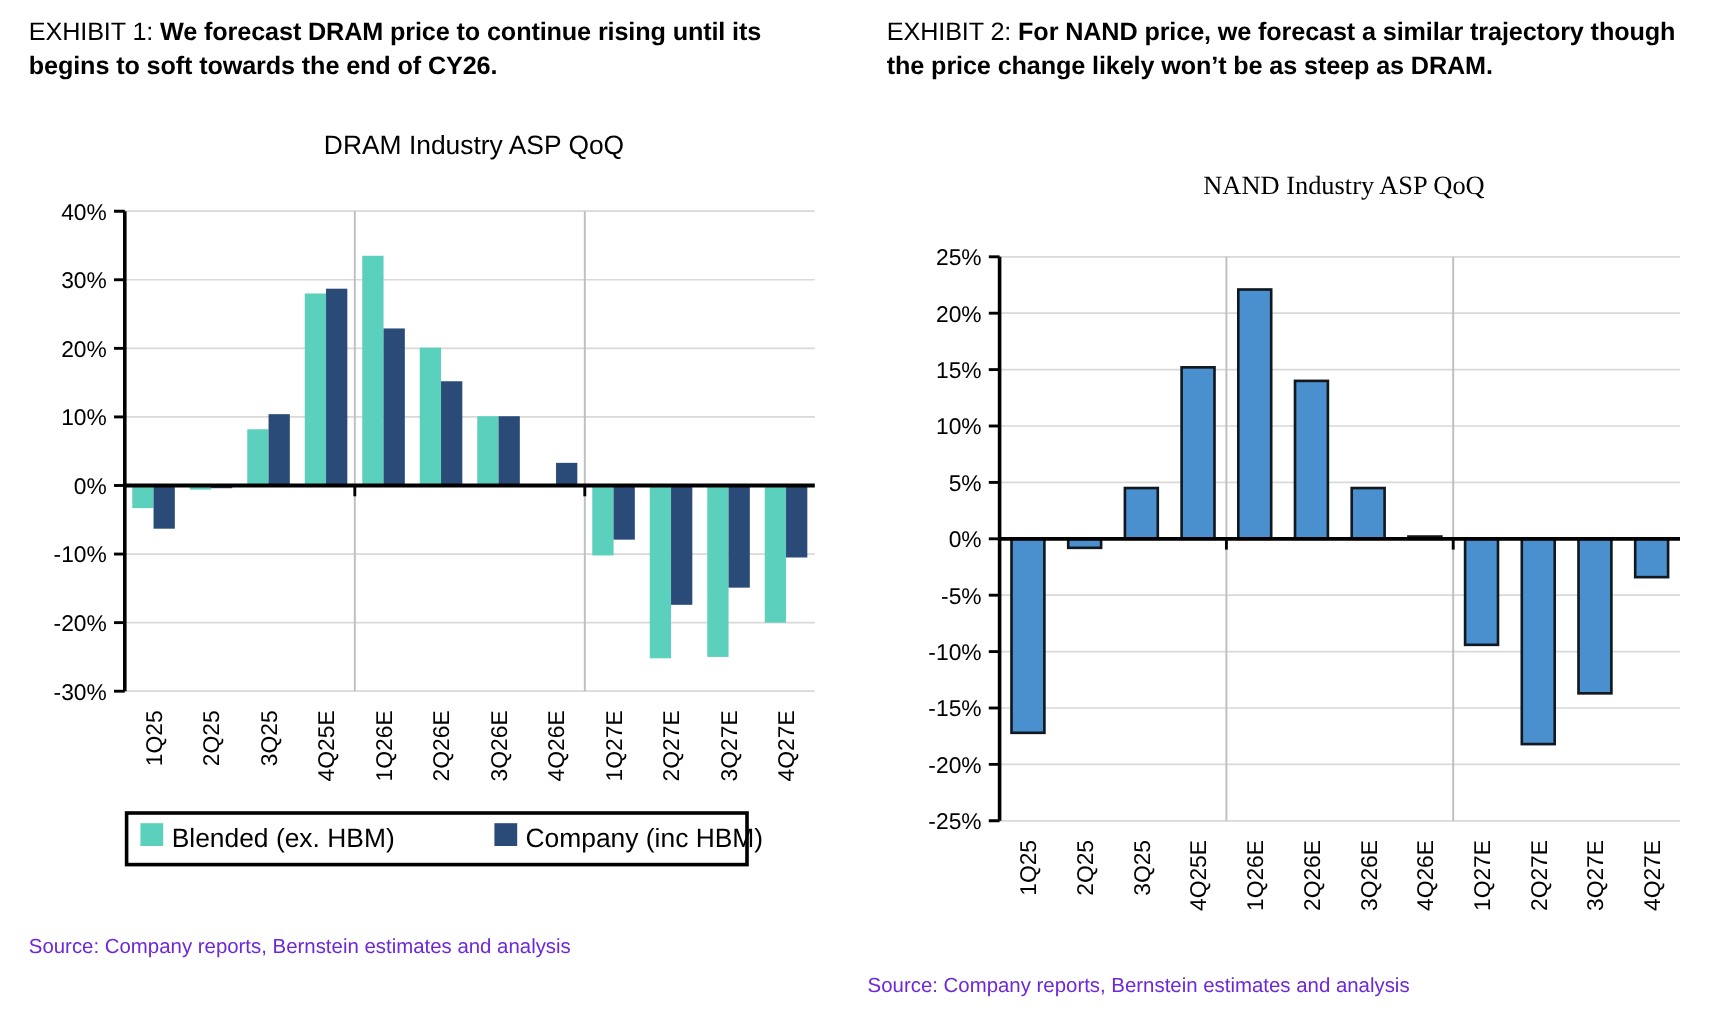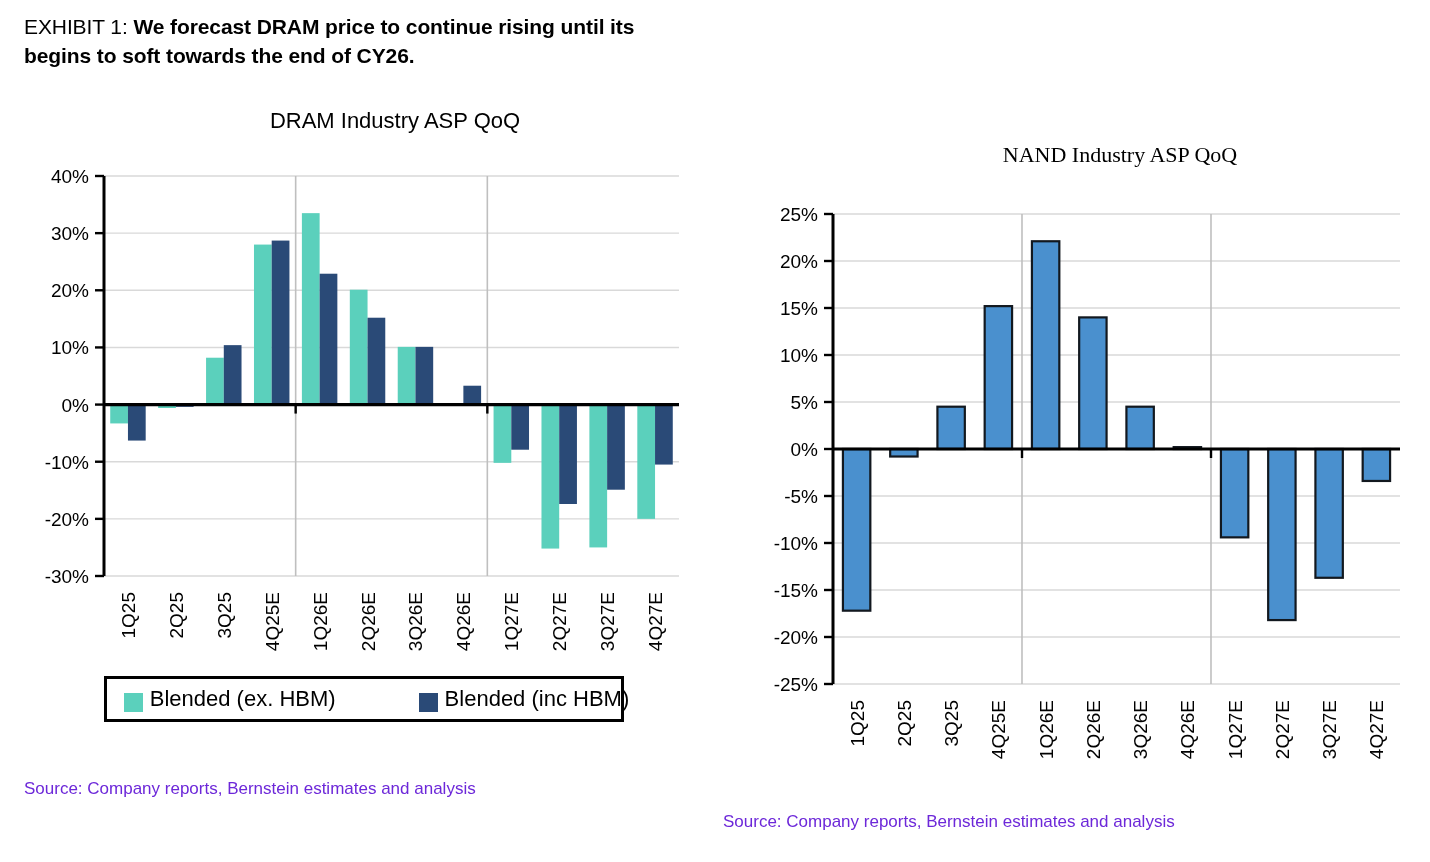--- a/index.html
+++ b/index.html
@@ -41,21 +41,21 @@
   .zeroline{stroke:#000;stroke-width:3.2;}
   .tickmark{stroke:#000;stroke-width:2.4;}
 
   .legend-box{
     position:absolute;
     border:3px solid #000;
     background:#fff;
     display:flex;align-items:center;
     box-sizing:border-box;
   }
-  .legend-item{display:flex;align-items:flex-end;padding-left:25px;}
+  .legend-item{display:flex;align-items:flex-start;padding-left:25px;}
   .legend-swatch{width:19px;height:19px;display:inline-block;}
   .legend-text{font-size:22px;margin-left:7px;white-space:nowrap;}
 
   .source{
     position:absolute;
     font-size:17px;
     color:#6d28d9;
   }
 </style>
 </head>
@@ -141,28 +141,32 @@
         </svg>
     </div>
 
     <div class="legend-box" id="legend1" style="left:104px;top:676px;width:520px;height:46px;justify-content:center;gap:58px;">
       <div class="legend-item">
         <span class="legend-swatch" style="background:#5BD0BC;"></span>
         <span class="legend-text">Blended (ex. HBM)</span>
       </div>
       <div class="legend-item">
         <span class="legend-swatch" style="background:#2A4A77;"></span>
-        <span class="legend-text">Blended (inc HBM)</span>
+        <span class="legend-text">Company (inc HBM)</span>
       </div>
     </div>
 
     <div class="source" style="left:24px;top:779px;">Source: Company reports, Bernstein estimates and analysis</div>
   </div>
 
   <div class="panel" id="panel-right">
+    <div class="exhibit-head">
+      <span class="exhibit-label">EXHIBIT 2:</span>
+      <span class="exhibit-title">For NAND price, we forecast a similar trajectory though the price change likely won’t be as steep as DRAM.</span>
+    </div>
 
     <div class="chart-wrap" id="chart2-wrap" style="position:absolute;left:0;top:142px;width:715px;height:640px;">
       <div class="chart-title" style="padding-left:70px;font-family:Liberation Serif, serif;">NAND Industry ASP QoQ</div>
       <svg id="chart2" width="715" height="600" viewBox="0 0 715 600">
           <line x1="118" y1="46" x2="685" y2="46" class="grid"></line>
           <line x1="109" y1="46" x2="118" y2="46" class="tickmark"></line>
           <text x="103" y="53" text-anchor="end" class="tick-label">25%</text>
           <line x1="118" y1="93" x2="685" y2="93" class="grid"></line>
           <line x1="109" y1="93" x2="118" y2="93" class="tickmark"></line>
           <text x="103" y="100" text-anchor="end" class="tick-label">20%</text>

